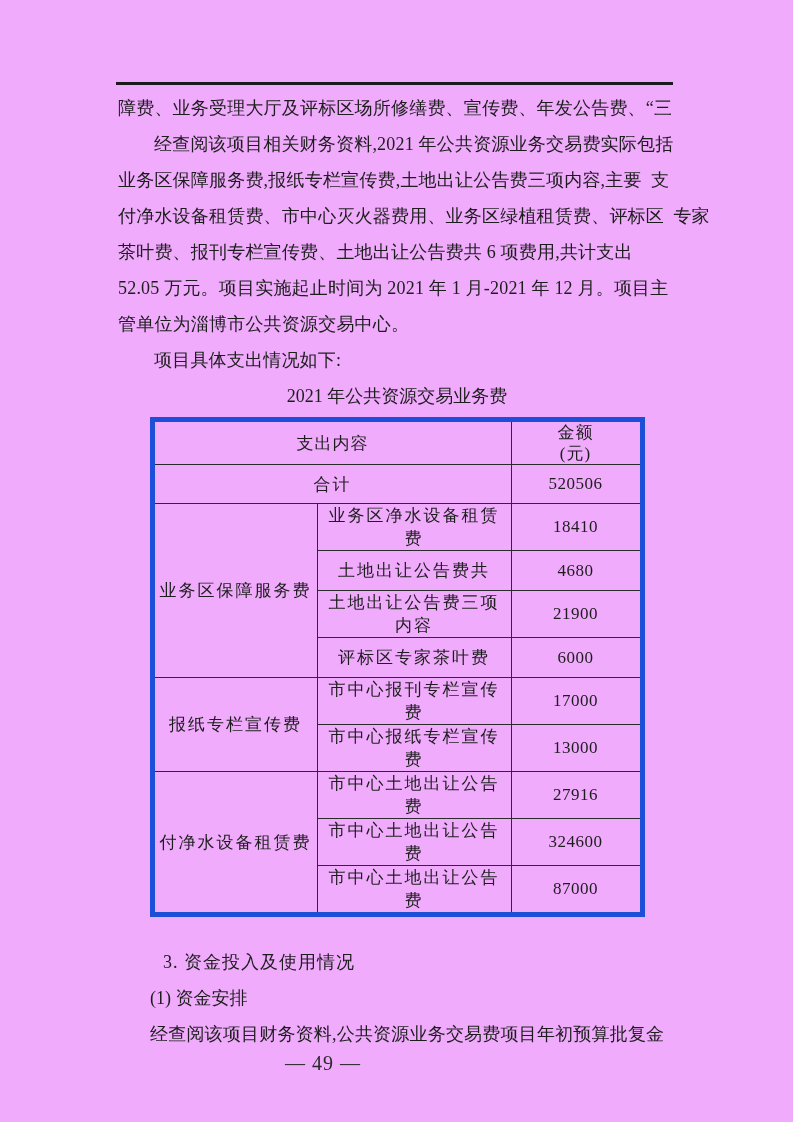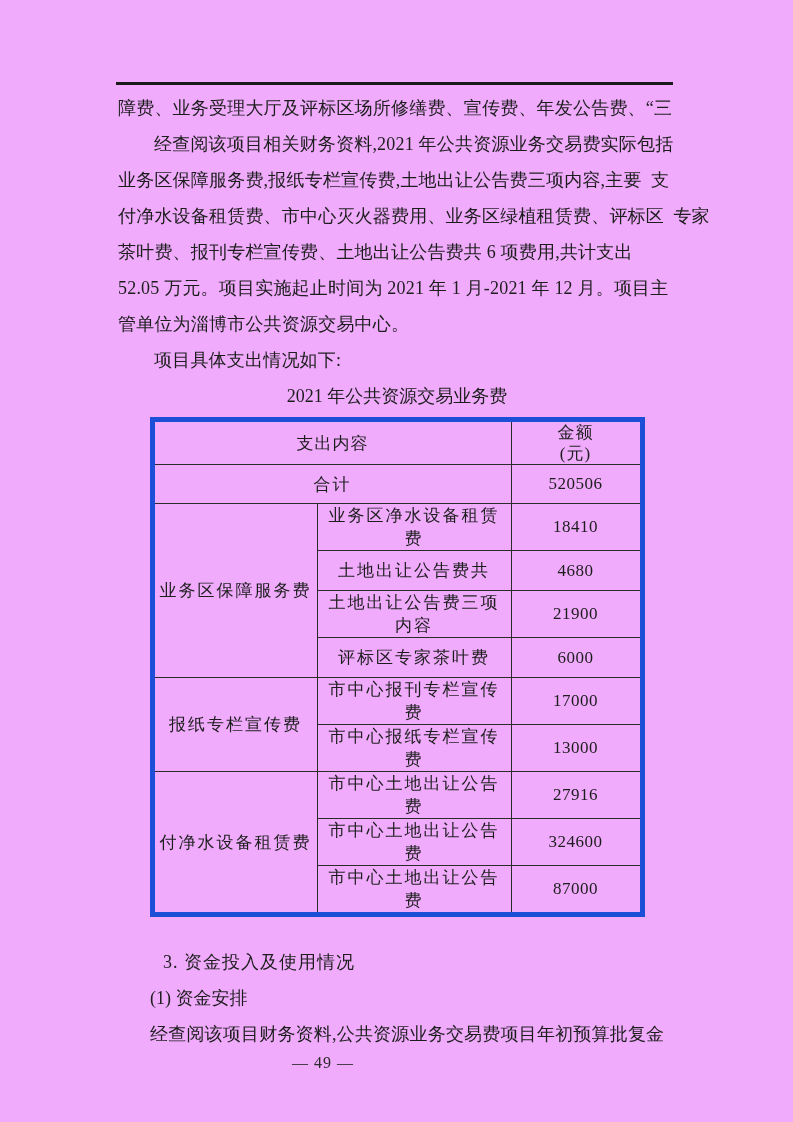--- a/index.html
+++ b/index.html
@@ -56,21 +56,21 @@
   }
   .subsection-heading{
     font-size:18px;line-height:36px;padding-left:32px;white-space:pre;
   }
   .closing-line{
     font-size:18px;line-height:36px;padding-left:32px;white-space:pre;
     letter-spacing:0.2px;
   }
   .page-number{
     position:absolute;left:0;top:1050px;width:646px;
-    text-align:center;font-size:16px;line-height:26px;
+    text-align:center;font-size:20px;line-height:26px;
     color:#2a2a2a;letter-spacing:1px;
   }
 </style>
 </head>
 <body>
 
 <div class="page">
 
   <div class="header-rule"></div>
 

